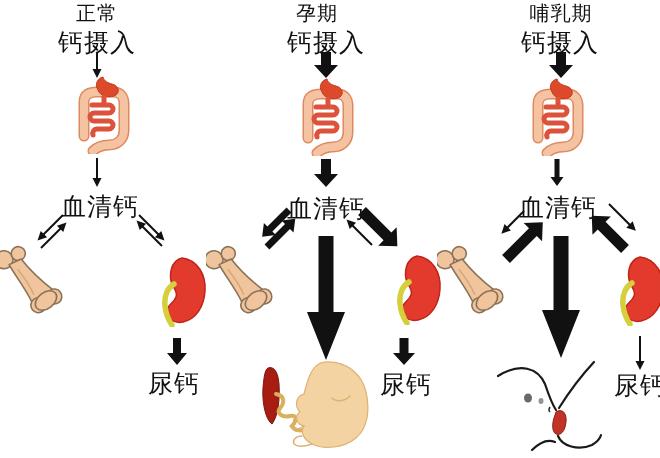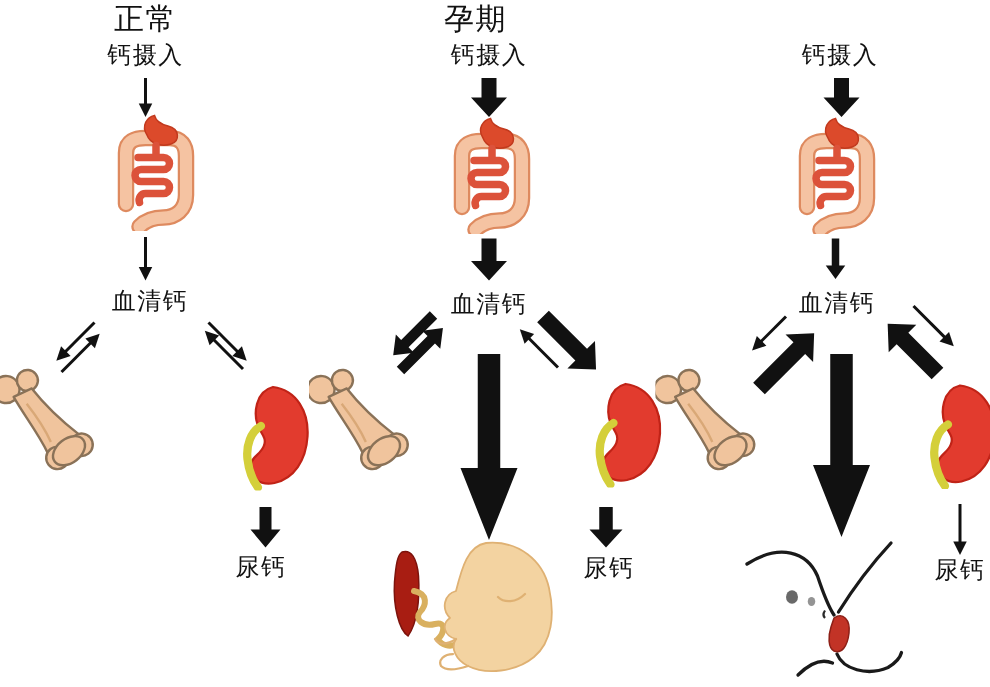--- a/index.html
+++ b/index.html
@@ -1,19 +1,19 @@
 <!DOCTYPE html>
 <html><head>
 <meta charset="utf-8">
 <style>
   html,body{margin:0;padding:0;background:#fff;}
   #canvas{position:relative;width:660px;height:458px;background:#ffffff;overflow:hidden;
           font-family:Liberation Sans, sans-serif;color:#111;}
   .lbl{position:absolute;transform:translateX(-50%);white-space:nowrap;
-       font-size:16px;letter-spacing:1px;line-height:1;}
+       font-size:25px;letter-spacing:1px;line-height:1;}
   .lbl.title{font-size:20px;}
   .org{position:absolute;}
   #arrows{position:absolute;left:0;top:0;pointer-events:none;}
   #arrows line{stroke:#111;stroke-width:2;}
   #arrows polygon{fill:#111;}
   #defs-holder{position:absolute;width:0;height:0;overflow:hidden;}
 </style>
 </head>
 <body>
 
@@ -40,20 +40,21 @@
       </g>
       <g id="g-kidney">
         <path d="M34,3 C50,5 58,20 57,36 C56,52 48,64 35,67 C25,69 18,63 19,55 C20,49 26,48 28,42 C30,37 26,34 24,29 C21,21 22,6 34,3 Z" fill="#e23b2e" stroke="#c02317" stroke-width="1.5"></path>
         <path d="M26,29 C19,33 16,42 17,51 C18,60 21,66 24,70" fill="none" stroke="#d4cf3a" stroke-width="5.5" stroke-linecap="round"></path>
       </g>
     </defs>
   </svg>
 
   <div class="lbl title" style="left:97px;top:3px">正常</div>
   <div class="lbl title" style="left:317px;top:3px">孕期</div>
+  <div class="lbl title" style="left:561px;top:3px">哺乳期</div>
 
   <div class="lbl" style="left:97px;top:30px">钙摄入</div>
   <div class="lbl" style="left:326px;top:30px">钙摄入</div>
   <div class="lbl" style="left:560px;top:30px">钙摄入</div>
 
   <div class="lbl" style="left:100px;top:194px">血清钙</div>
   <div class="lbl" style="left:326px;top:196px">血清钙</div>
   <div class="lbl" style="left:558px;top:195px">血清钙</div>
 
   <div class="lbl" style="left:174px;top:371px">尿钙</div>

